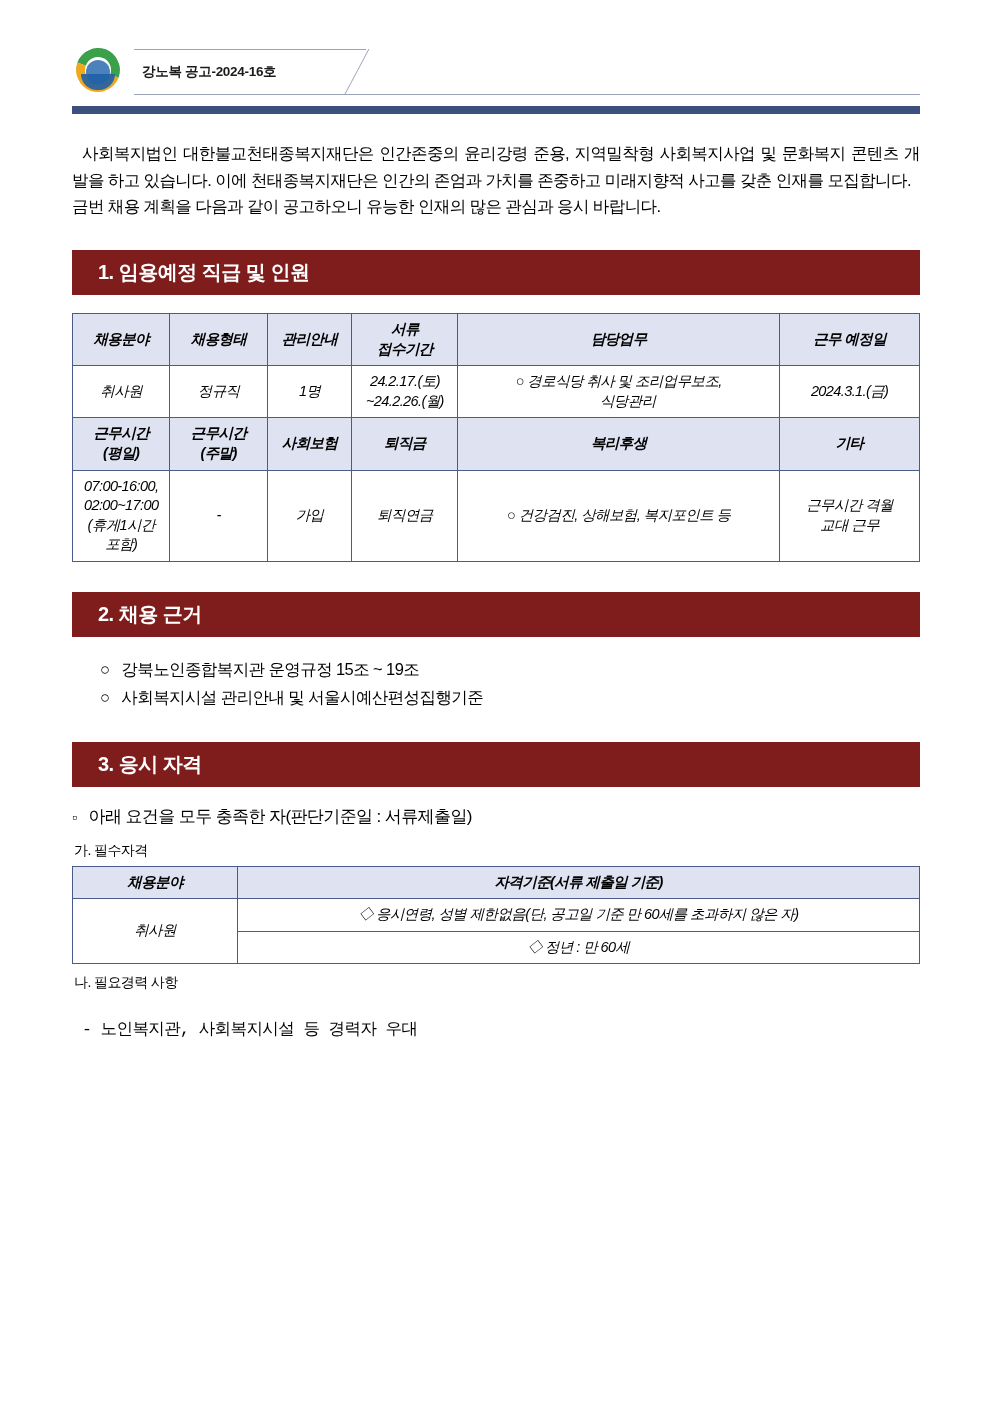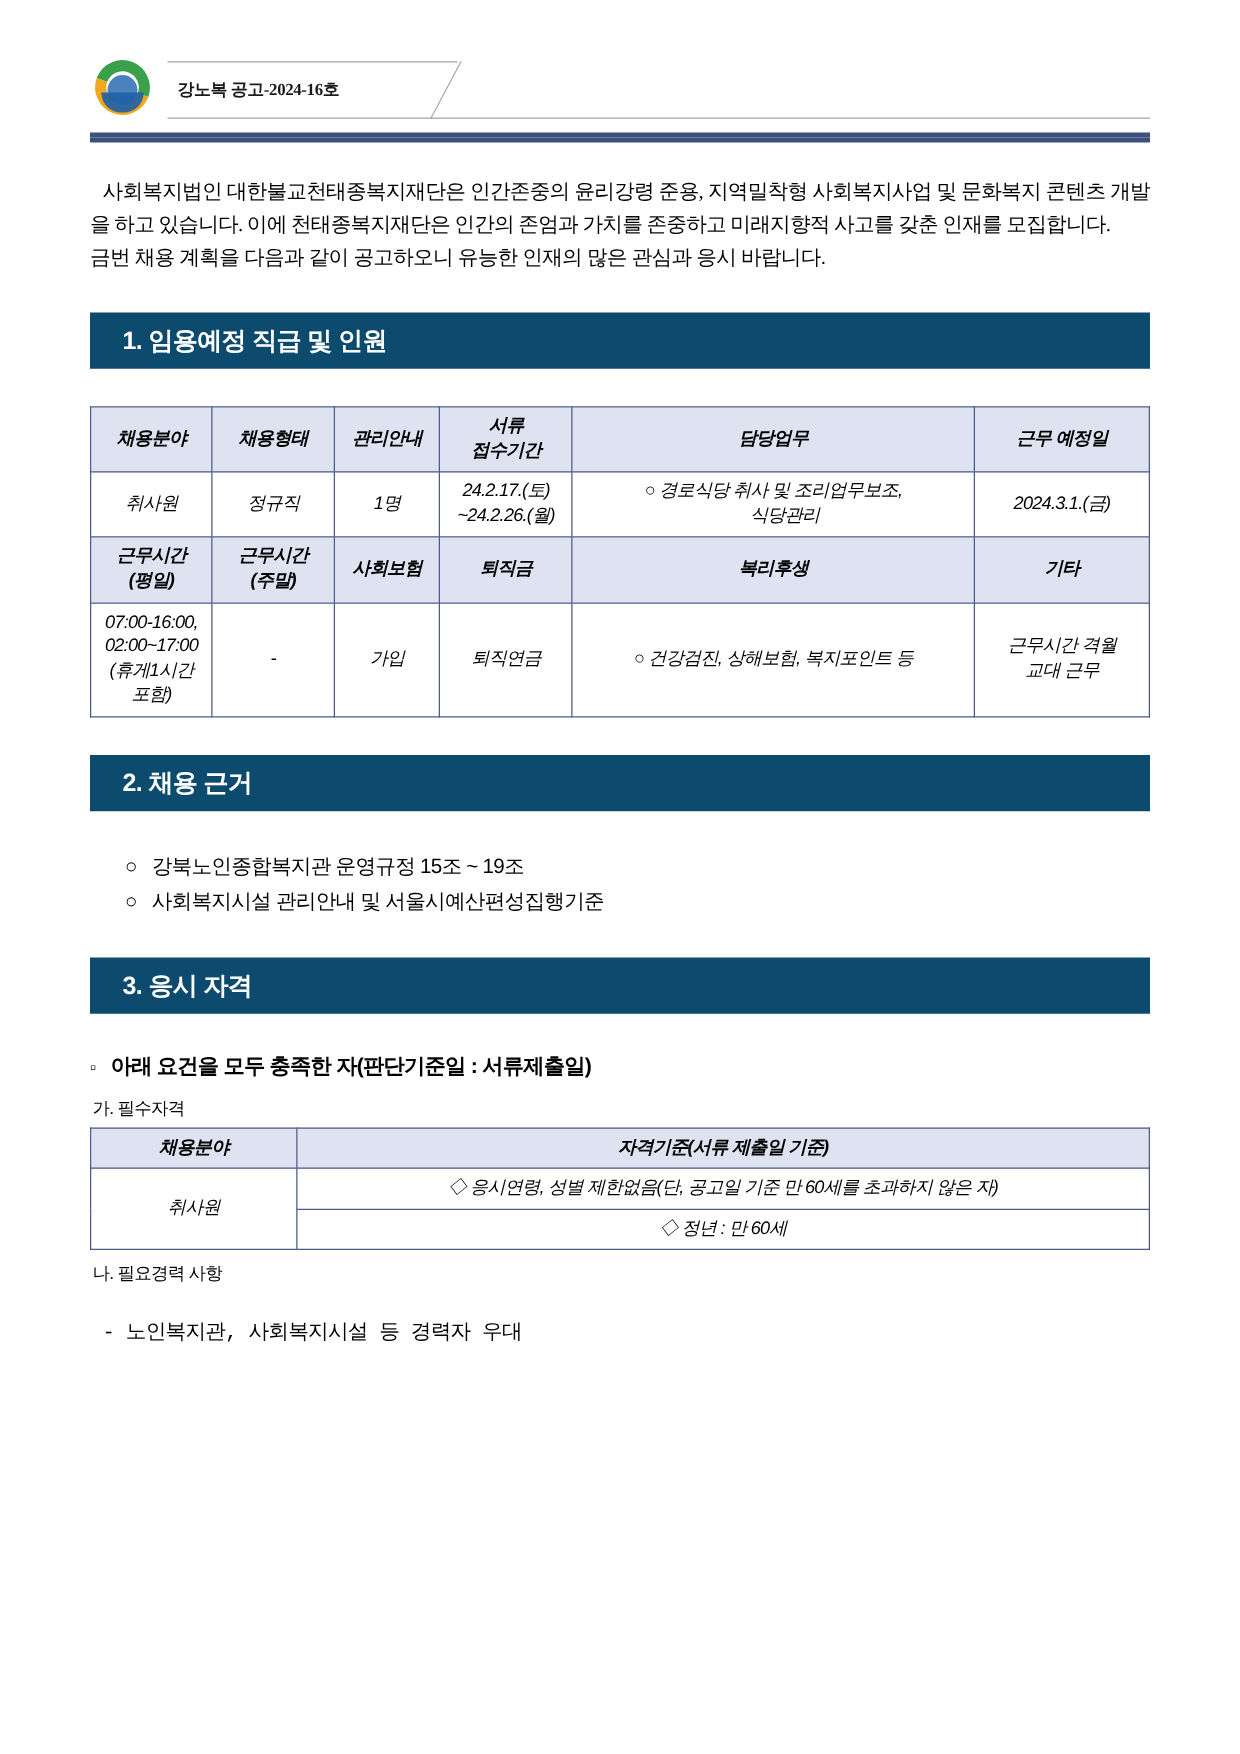--- a/index.html
+++ b/index.html
@@ -60,21 +60,20 @@
     background: #1f5fa6;
     border-radius: 0 0 17px 17px;
     opacity: 0.9;
   }
   .header-tag {
     position: relative;
     flex: 1;
     height: 46px;
     display: flex;
     align-items: center;
-    font-family: Liberation Serif, serif;
   }
   .header-tag .tag-line {
     position: absolute;
     left: 0; right: 0; bottom: 0;
     height: 0;
     border-bottom: 1.5px solid #9aa4b5;
   }
   .header-tag .tag-slash {
     position: absolute;
     left: 210px;
@@ -118,32 +117,32 @@
 
   
   .intro {
     margin-top: 26px;
     font-size: 16.5px;
     line-height: 1.62;
     letter-spacing: -0.6px;
     text-align: justify;
   }
   .intro p { margin: 0; }
-  .intro p.indent { text-indent: 10px; font-family: Liberation Serif, serif; }
+  .intro p.indent { text-indent: 10px; }
 
   
   .section-bar {
-    background: #0c4a6e;
+    background: #7f1d1d;
     color: #ffffff;
     font-size: 20px;
     font-weight: bold;
     letter-spacing: -0.5px;
     padding: 9px 0 9px 26px;
     margin-top: 30px;
-    margin-bottom: 30px;
+    margin-bottom: 18px;
   }
 
   
   table.grid {
     width: 100%;
     border-collapse: collapse;
     table-layout: fixed;
     font-style: italic;
   }
   table.grid th, table.grid td {
@@ -171,21 +170,21 @@
   ul.plain li {
     font-size: 16.5px;
     letter-spacing: -0.6px;
     line-height: 1.72;
   }
   ul.plain li .bullet { margin-right: 8px; }
 
   
   .req-head {
     font-size: 17px;
-    font-weight: bold;
+    font-weight: normal;
     letter-spacing: -0.6px;
     margin: 6px 0 14px 0;
   }
   .req-head .sq { margin-right: 8px; font-size: 14px; }
   .sub-label {
     font-size: 14px;
     letter-spacing: -0.6px;
     margin: 4px 0 6px 2px;
   }
   .note {

